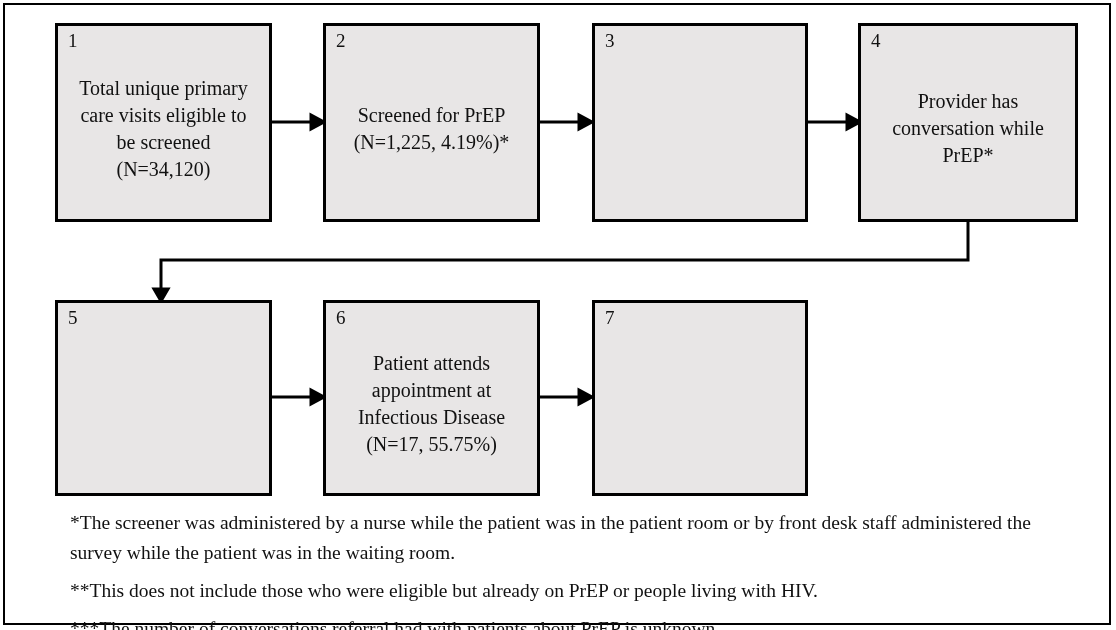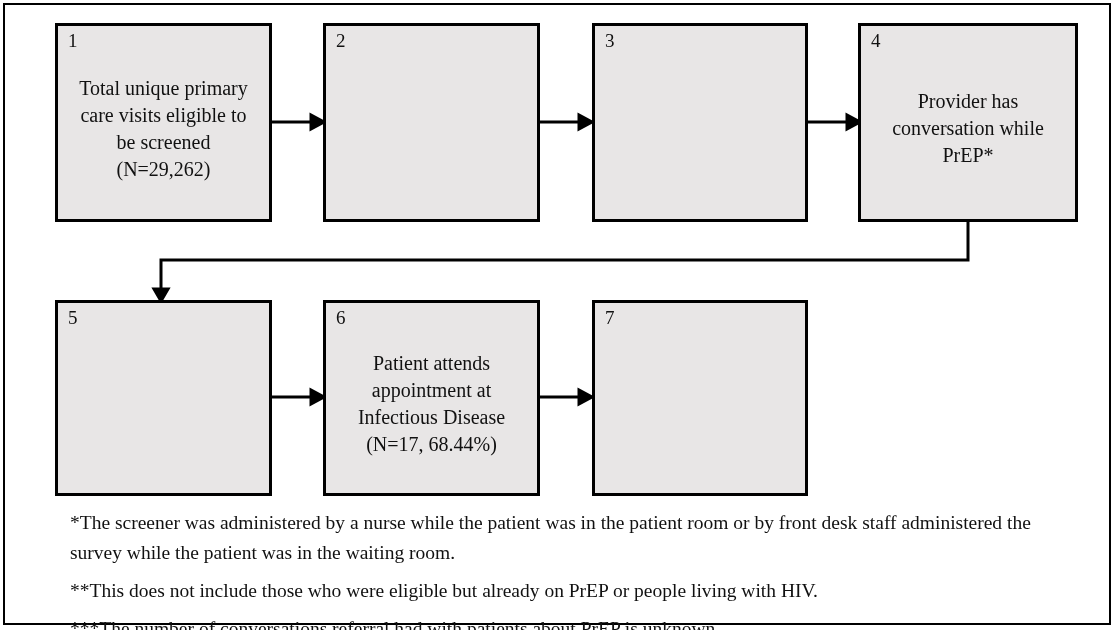--- a/index.html
+++ b/index.html
@@ -87,25 +87,27 @@
       <line x1="540" y1="397" x2="580" y2="397"></line>
       <polygon points="579,390 579,404 592,397"></polygon>
     </g>
   </svg>
 
   <div class="box b1">
     <span class="box-number">1</span>
     <div class="box-text">Total unique primary
 care visits eligible to
 be screened
-(N=29,262)</div>
+(N=34,120)</div>
   </div>
 
   <div class="box b2">
     <span class="box-number">2</span>
+    <div class="box-text">Screened for PrEP
+(N=1,225, 4.19%)*</div>
   </div>
 
   <div class="box b3">
     <span class="box-number">3</span>
   </div>
 
   <div class="box b4">
     <span class="box-number">4</span>
     <div class="box-text">Provider has
 conversation while
@@ -114,21 +116,21 @@
 
   <div class="box b5">
     <span class="box-number">5</span>
   </div>
 
   <div class="box b6">
     <span class="box-number">6</span>
     <div class="box-text">Patient attends
 appointment at
 Infectious Disease
-(N=17, 68.44%)</div>
+(N=17, 55.75%)</div>
   </div>
 
   <div class="box b7">
     <span class="box-number">7</span>
   </div>
 
   <div class="footnotes">
     <p>*The screener was administered by a nurse while the patient was in the patient room or by front desk staff administered the survey while the patient was in the waiting room.</p>
     <p>**This does not include those who were eligible but already on PrEP or people living with HIV.</p>
     <p>***The number of conversations referral had with patients about PrEP is unknown.</p>

